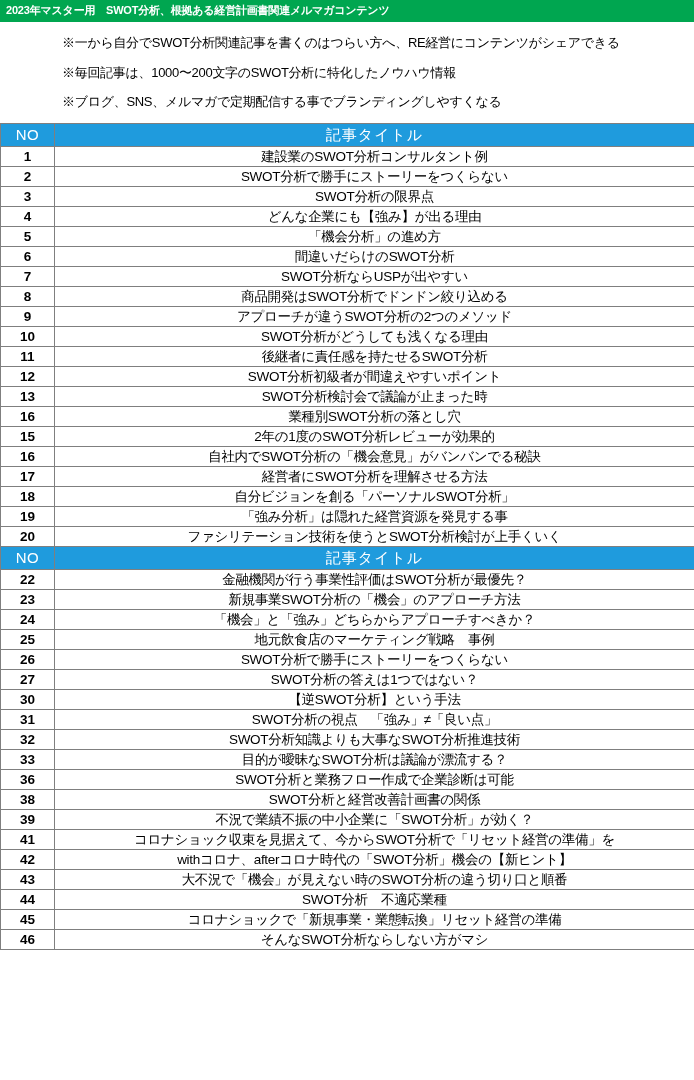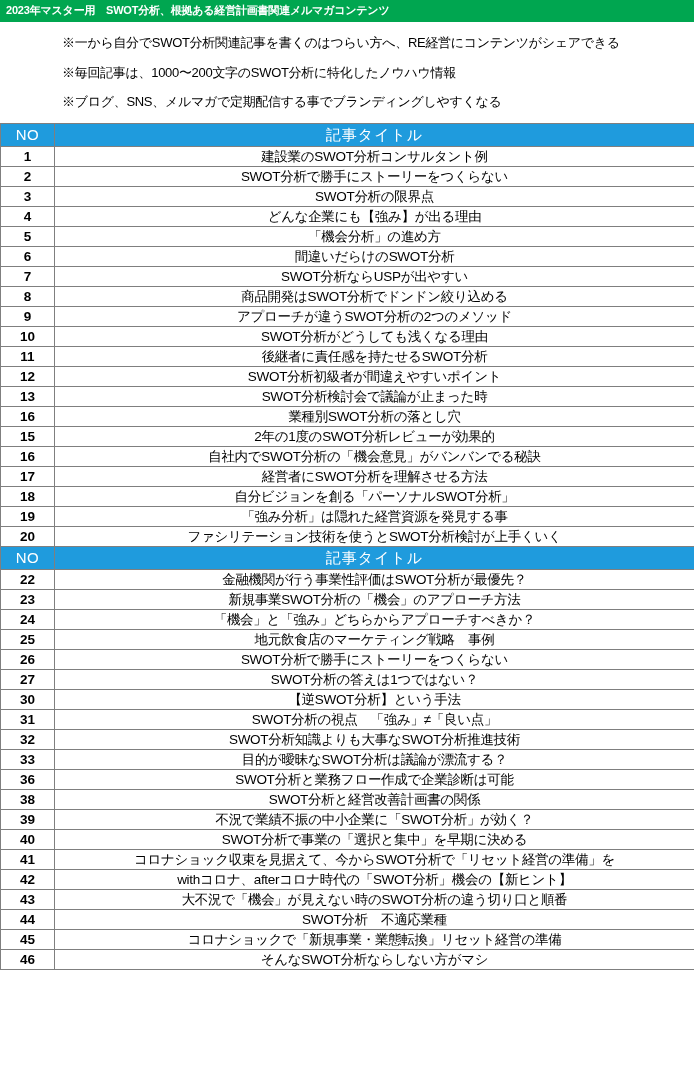--- a/index.html
+++ b/index.html
@@ -228,24 +228,20 @@
         </tr>
         <tr>
           <td class="no">38</td>
           <td class="ttl">SWOT分析と経営改善計画書の関係</td>
         </tr>
         <tr>
           <td class="no">39</td>
           <td class="ttl">不況で業績不振の中小企業に「SWOT分析」が効く？</td>
         </tr>
         <tr>
-          <td class="no">40</td>
-          <td class="ttl">SWOT分析で事業の「選択と集中」を早期に決める</td>
-        </tr>
-        <tr>
           <td class="no">41</td>
           <td class="ttl">コロナショック収束を見据えて、今からSWOT分析で「リセット経営の準備」を</td>
         </tr>
         <tr>
           <td class="no">42</td>
           <td class="ttl">withコロナ、afterコロナ時代の「SWOT分析」機会の【新ヒント】</td>
         </tr>
         <tr>
           <td class="no">43</td>
           <td class="ttl">大不況で「機会」が見えない時のSWOT分析の違う切り口と順番</td>

